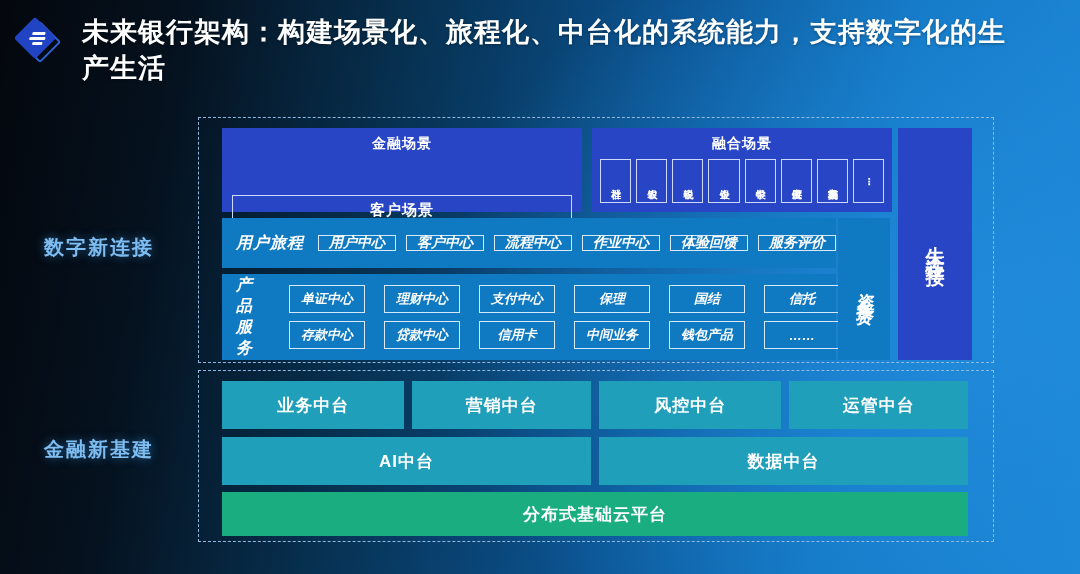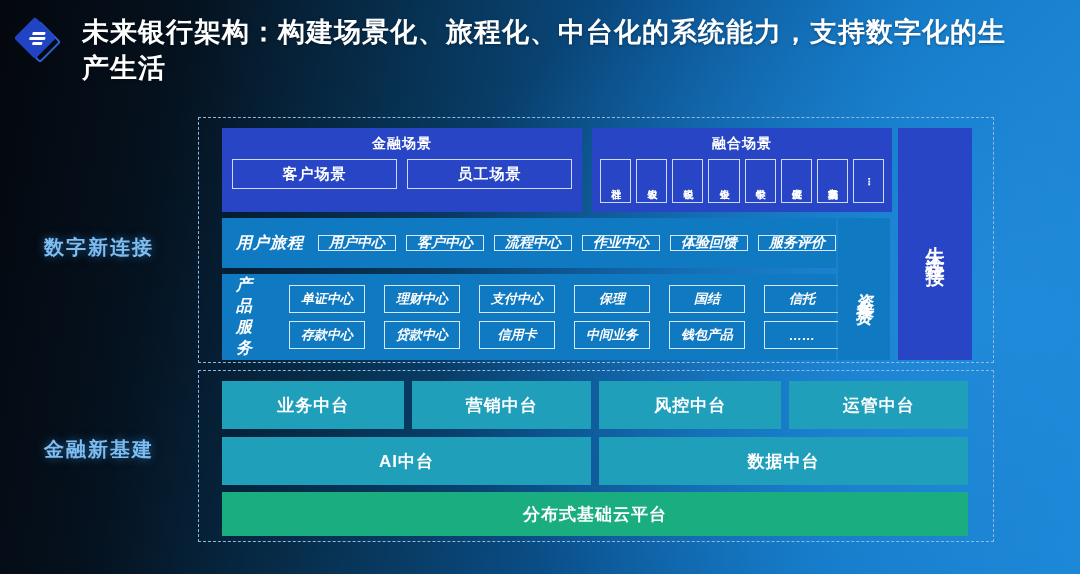--- a/index.html
+++ b/index.html
@@ -52,21 +52,21 @@
     background:#2745c4; padding-top:7px;
   }
   .scene-fuse {
     position:absolute; left:592px; top:128px; width:300px; height:84px;
     background:#2745c4; padding-top:7px;
   }
   .band-title { text-align:center; font-size:14px; font-weight:700; letter-spacing:1px; margin-bottom:6px; }
   .scene-row { display:flex; gap:10px; padding:0 10px; }
   .scene-box {
     flex:1; height:30px; border:1.4px solid #cfd9ff; display:flex;
-    align-items:center; justify-content:center; font-size:15px; font-weight:700; letter-spacing:1px;
+    align-items:center; justify-content:center; font-size:15px; font-weight:700; letter-spacing:1px;margin-top:36px;
   }
   .fuse-row { display:flex; gap:5px; padding:0 8px; }
   .fuse-box {
     flex:1; height:44px; border:1.3px solid #cfd9ff; display:flex;
     align-items:center; justify-content:center;
     writing-mode:vertical-rl; text-orientation:upright;
     font-size:10px; font-weight:700; letter-spacing:0px; line-height:1.05;
   }
 
   .journey {
@@ -148,21 +148,20 @@
 <div class="side-label" id="lbl-connect">数字新连接</div>
 <div class="side-label" id="lbl-infra">金融新基建</div>
 
 <div class="dashed" id="box-upper"></div>
 <div class="dashed" id="box-lower"></div>
 
 <div class="scene-fin">
   <div class="band-title">金融场景</div>
   <div class="scene-row">
     <div class="scene-box">客户场景</div>
-    <div class="scene-box">员工场景</div>
   </div>
 </div>
 
 <div class="scene-fuse">
   <div class="band-title">融合场景</div>
   <div class="fuse-row">
     <div class="fuse-box">社群</div>
     <div class="fuse-box">农银</div>
     <div class="fuse-box">税银</div>
     <div class="fuse-box">银企</div>

